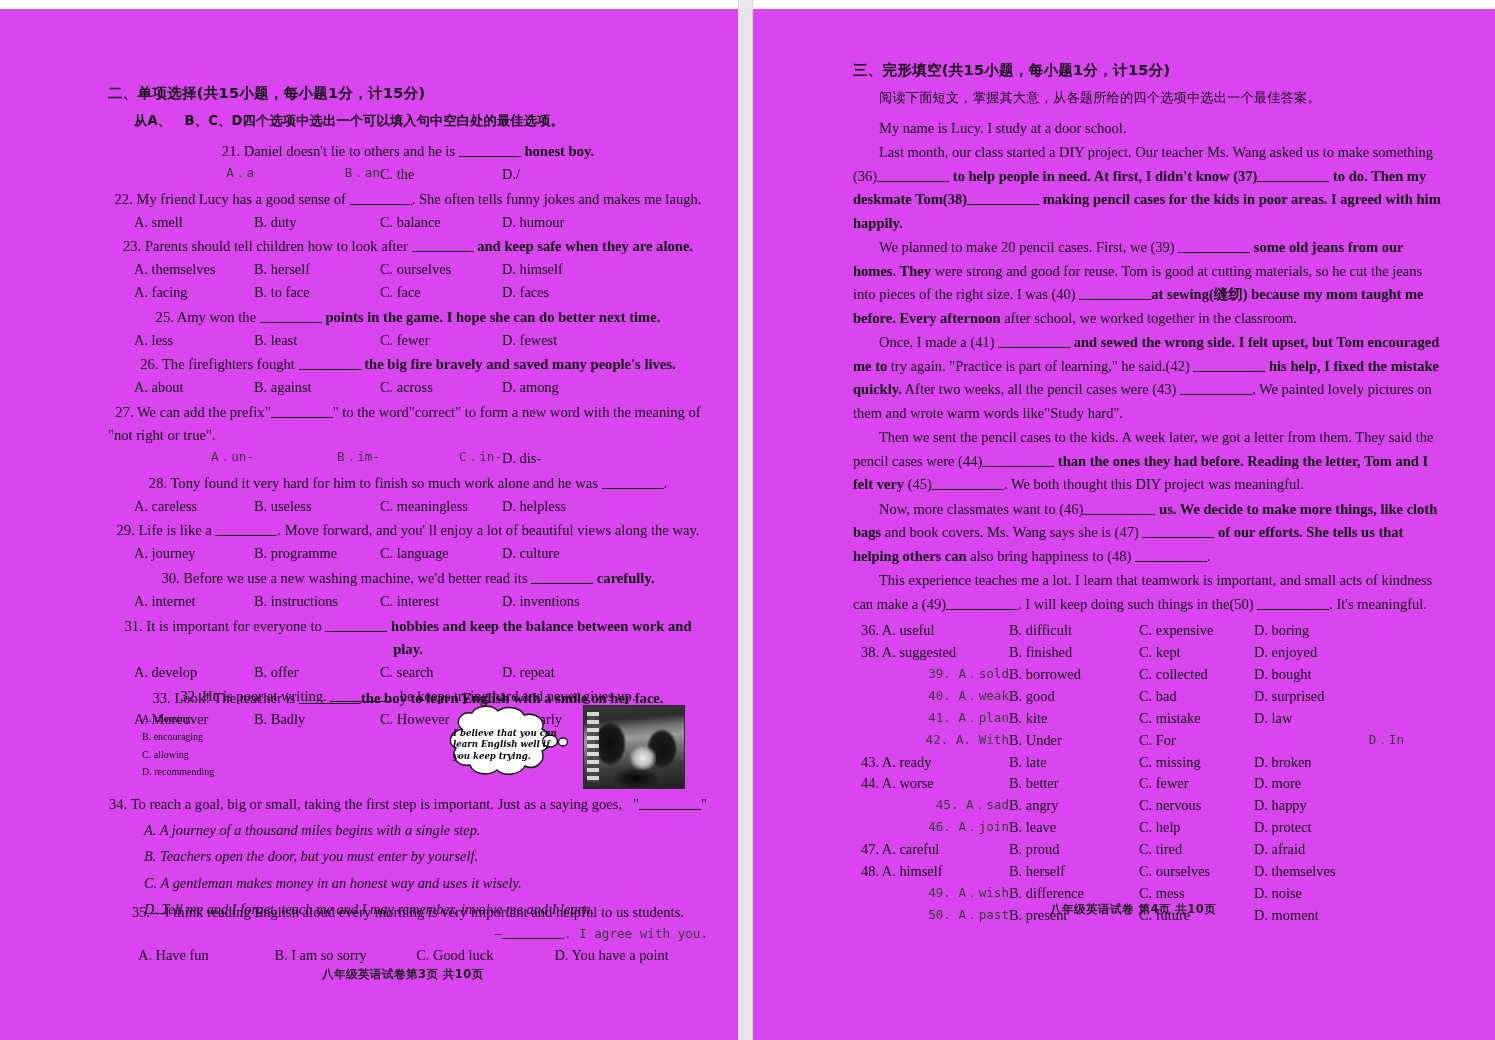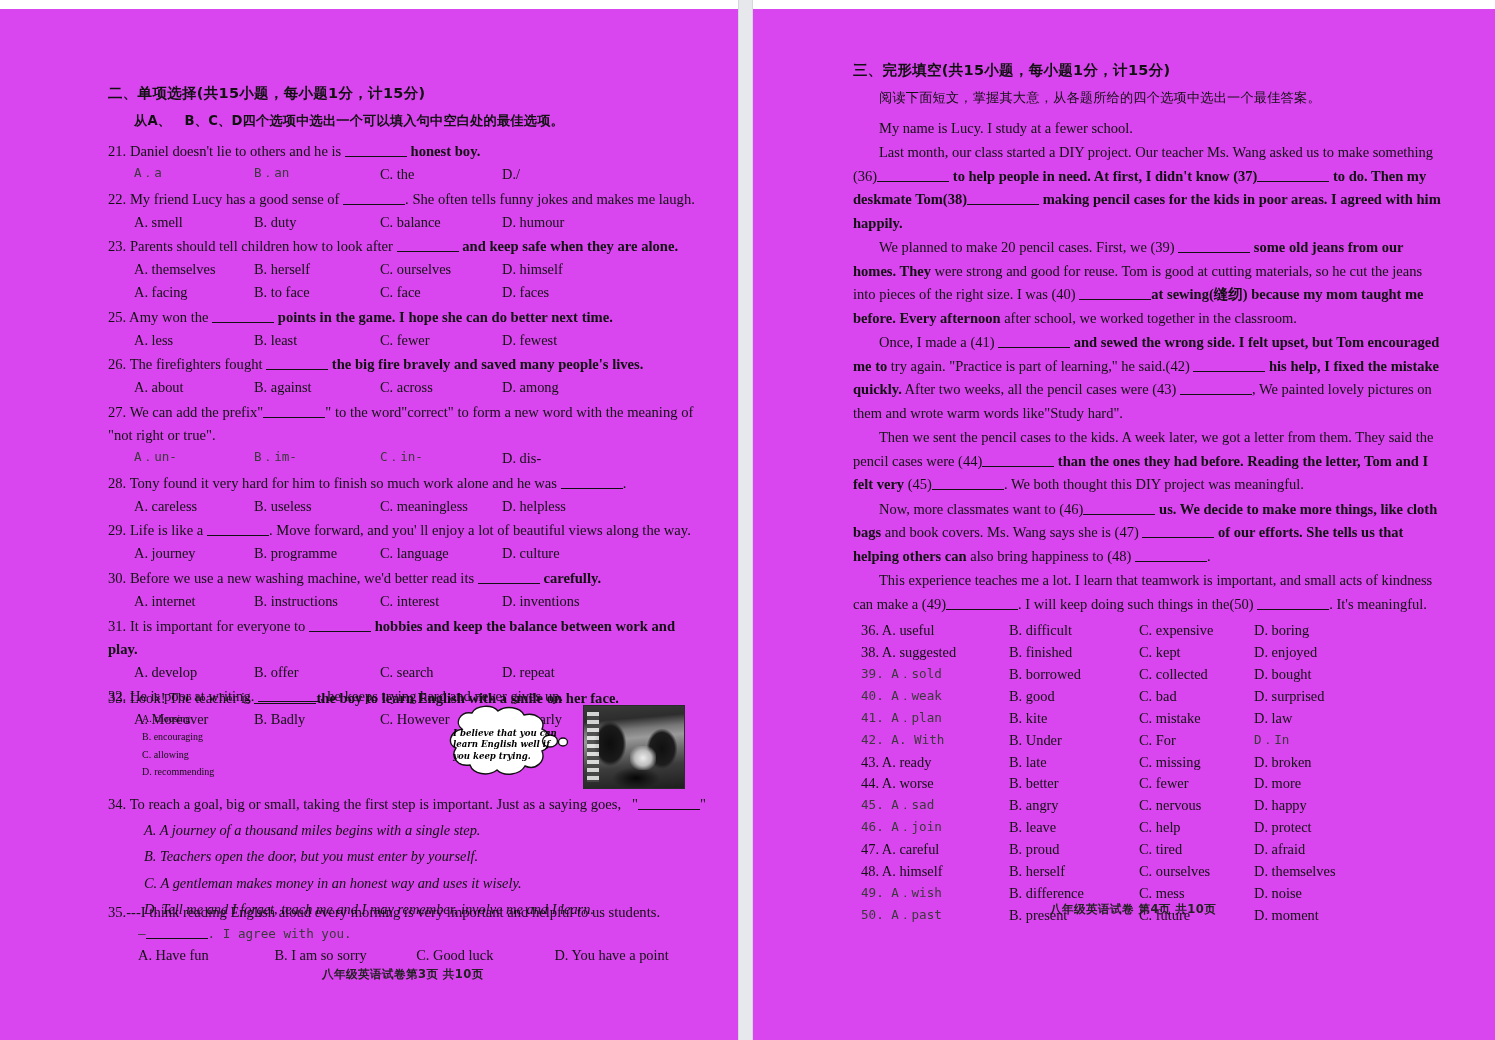--- a/index.html
+++ b/index.html
@@ -57,20 +57,21 @@
     font-family: "DejaVu Sans", "Liberation Sans", sans-serif;
     font-size: 13.2px;
     margin-left: 26px;
     margin-bottom: 10px;
     letter-spacing: 0.2px;
   }
   .q {
     font-size: 14.6px;
     line-height: 1.58;
     margin-top: 2px;
+    text-align: center;
   }
   .q .bold { font-weight: bold; }
   .q2 {       
     font-size: 14.6px;
     line-height: 1.58;
   }
   .blank {
     display: inline-block;
     border-bottom: 1.4px solid #111;
     height: 0.92em;
@@ -88,20 +89,21 @@
   }
   .opts .o { box-sizing: border-box; }
   .opts .o1 { width: 120px; }
   .opts .o2 { width: 126px; }
   .opts .o3 { width: 122px; }
   .opts .o4 { width: 170px; }
   .mono {
     font-family: "DejaVu Sans Mono", "Liberation Mono", monospace;
     font-size: 12.6px;
     color: #3a3a3a;
+    text-align: right;
   }
 
   .opts-stack {
     padding-left: 34px;
     font-size: 10px;
     line-height: 1.78;
   }
 
   
   .long-opt {
@@ -348,21 +350,21 @@
   </div>
 
   <div class="gutter"></div>
 
   <div class="page page-right">
 
     <div class="col" style="left:100px; top:52px; width:595px;">
       <div class="cn sec-title">三、完形填空(共15小题，每小题1分，计15分)</div>
       <div class="cn sec-sub" style="font-weight:normal;">阅读下面短文，掌握其大意，从各题所给的四个选项中选出一个最佳答案。</div>
       <div id="passage-body">
-          <div class="para"><span>My name is Lucy. I study at a fewer school.</span></div>
+          <div class="para"><span>My name is Lucy. I study at a door school.</span></div>
           <div class="para"><span>Last month, our class started a DIY project. Our teacher Ms. Wang asked us to make something (36)</span><span class="blank b-lg"></span><span class="bold"> to help people in need. At first, I didn't know (37)</span><span class="blank b-lg"></span><span class="bold"> to do. Then my deskmate Tom(38)</span><span class="blank b-lg"></span><span class="bold"> making pencil cases for the kids in poor areas. I agreed with him happily.</span></div>
           <div class="para"><span>We planned to make 20 pencil cases. First, we (39) </span><span class="blank b-lg"></span><span class="bold"> some old jeans from our homes. They</span><span> were strong and good for reuse. Tom is good at cutting materials, so he cut the jeans into pieces of the right size. I was (40) </span><span class="blank b-lg"></span><span class="bold">at sewing(缝纫) because my mom taught me before. Every afternoon</span><span> after school, we worked together in the classroom.</span></div>
           <div class="para"><span>Once, I made a (41) </span><span class="blank b-lg"></span><span class="bold"> and sewed the wrong side. I felt upset, but Tom encouraged me to</span><span> try again.  "Practice is part of learning," he said.(42) </span><span class="blank b-lg"></span><span class="bold"> his help, I fixed the mistake quickly.</span><span> After two weeks, all the pencil cases were (43) </span><span class="blank b-lg"></span><span>, We painted lovely pictures on them and wrote warm words like"Study hard".</span></div>
           <div class="para"><span>Then we sent the pencil cases to the kids. A week later, we got a letter from them. They said the pencil cases were (44)</span><span class="blank b-lg"></span><span class="bold"> than the ones they had before. Reading the letter, Tom and I felt very</span><span> (45)</span><span class="blank b-lg"></span><span>. We both thought this DIY project was meaningful.</span></div>
           <div class="para"><span>Now, more classmates want to (46)</span><span class="blank b-lg"></span><span class="bold"> us. We decide to make more things, like cloth bags</span><span> and book covers. Ms. Wang says she is (47) </span><span class="blank b-lg"></span><span class="bold"> of our efforts. She tells us that helping others can</span><span> also bring happiness to (48) </span><span class="blank b-lg"></span><span>.</span></div>
           <div class="para"><span>This experience teaches me a lot. I learn that teamwork is important, and small acts of kindness can make a (49)</span><span class="blank b-lg"></span><span>. I will keep doing such things in the(50) </span><span class="blank b-lg"></span><span>. It's meaningful.</span></div>
         </div>
       <div id="cloze-options" style="margin-top:4px;">
           <div class="cl-opts">
             <div class="c1">36. A. useful</div>

